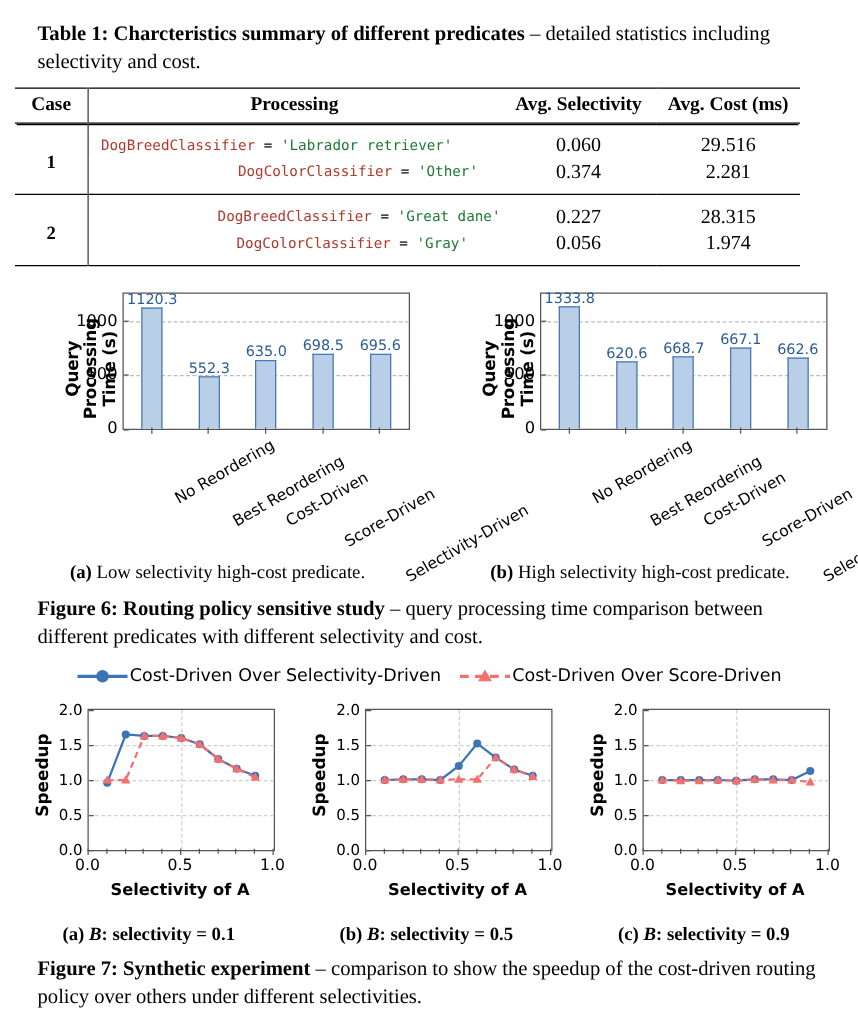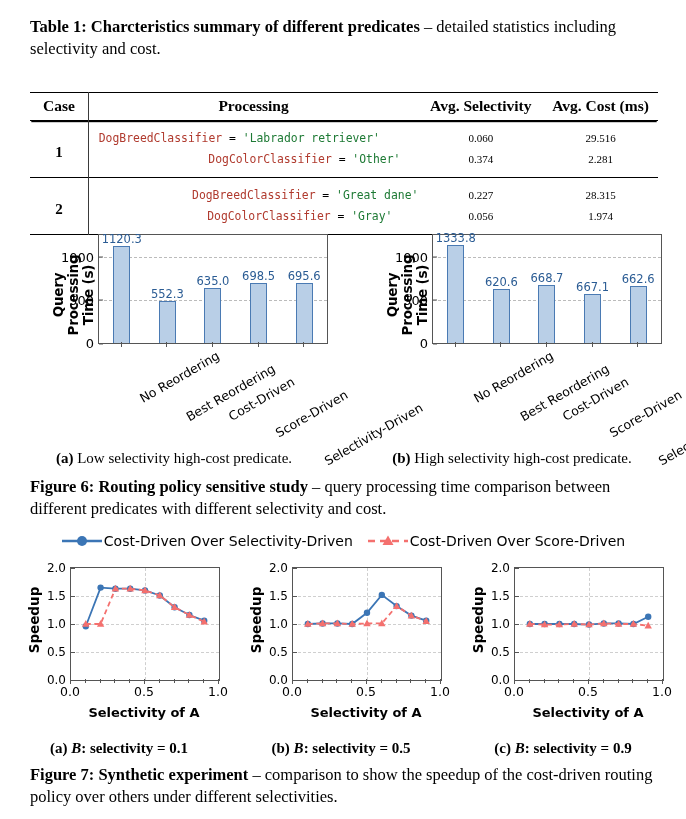--- a/index.html
+++ b/index.html
@@ -32,24 +32,23 @@
     line-height: 1.33;
     text-align: left;
   }
   .table-caption .bold {
     font-weight: bold;
   }
 
   
   .tbl-wrap {
     position: absolute;
-    left: 30px;
+    left: 12px;
     top: 70px;
     width: 628px;
-    margin-top: 22px;
   }
   table.chars {
     border-collapse: collapse;
     width: 628px;
     font-size: 15px;
   }
   table.chars thead th {
     font-weight: bold;
     padding: 4px 0 5px 0;
     font-size: 15.5px;
@@ -83,21 +82,21 @@
   }
   td.pred-cell {
     width: 330px;
     padding: 0;
   }
   th.pred-head { width: 330px; text-align: center; }
   th.sel-head { width: 125px; text-align: center; }
   th.cost-head { width: 115px; text-align: center; }
   td.num-cell {
     text-align: center;
-    font-size: 11px;
+    font-size: 16px;
     padding: 0;
   }
   .pred-line {
     font-family: "DejaVu Sans Mono", monospace;
     font-size: 11.4px;
     white-space: nowrap;
     line-height: 21px;
     height: 21px;
   }
   .pred-line.l1 { text-align: left; padding-left: 10px; }
@@ -530,21 +529,21 @@
           <div class="bars">
             <div class="bar" style="height: 97.9085px;">
               <span class="bval">1333.8</span>
             </div>
             <div class="bar" style="height: 53.6198px;">
               <span class="bval">620.6</span>
             </div>
             <div class="bar" style="height: 57.7757px;">
               <span class="bval">668.7</span>
             </div>
-            <div class="bar" style="height: 49px;">
+            <div class="bar" style="height: 65px;">
               <span class="bval">667.1</span>
             </div>
             <div class="bar" style="height: 57.2486px;">
               <span class="bval">662.6</span>
             </div>
           </div>
         </div>
       <div class="xticks">
           <div class="xtick" style="left: 22.8px;"></div>
           <div class="xtick" style="left: 68.4px;"></div>

